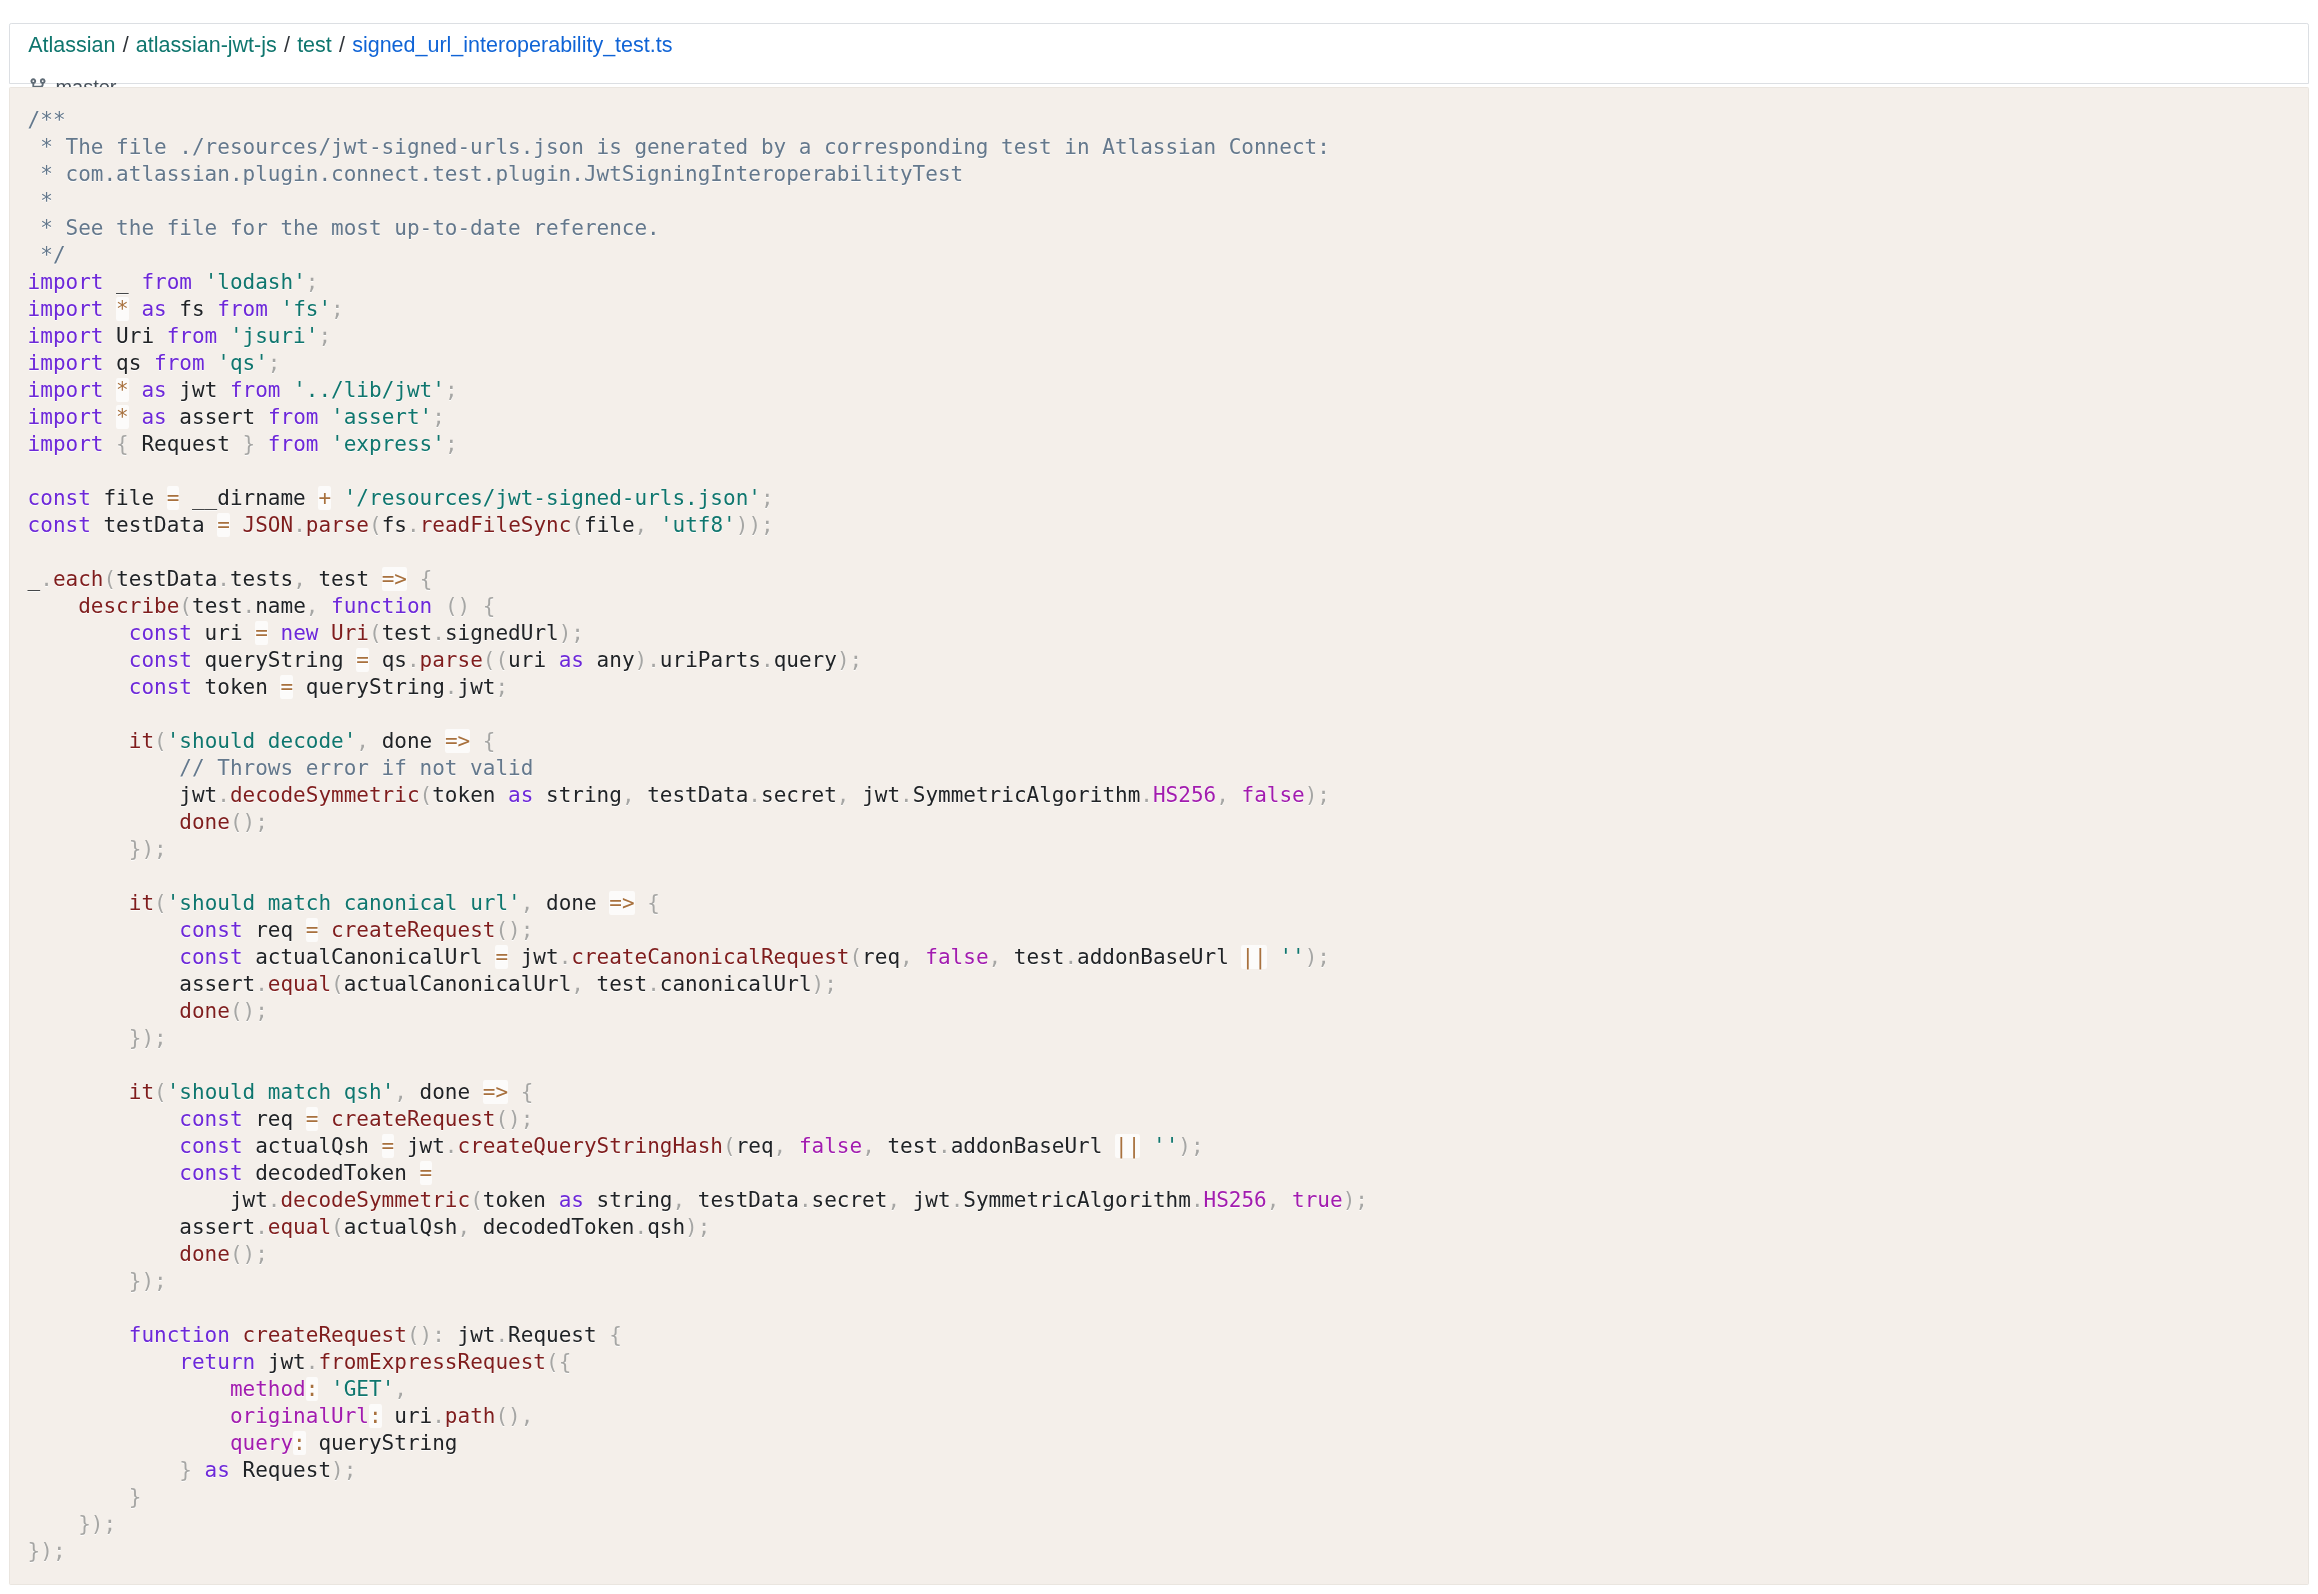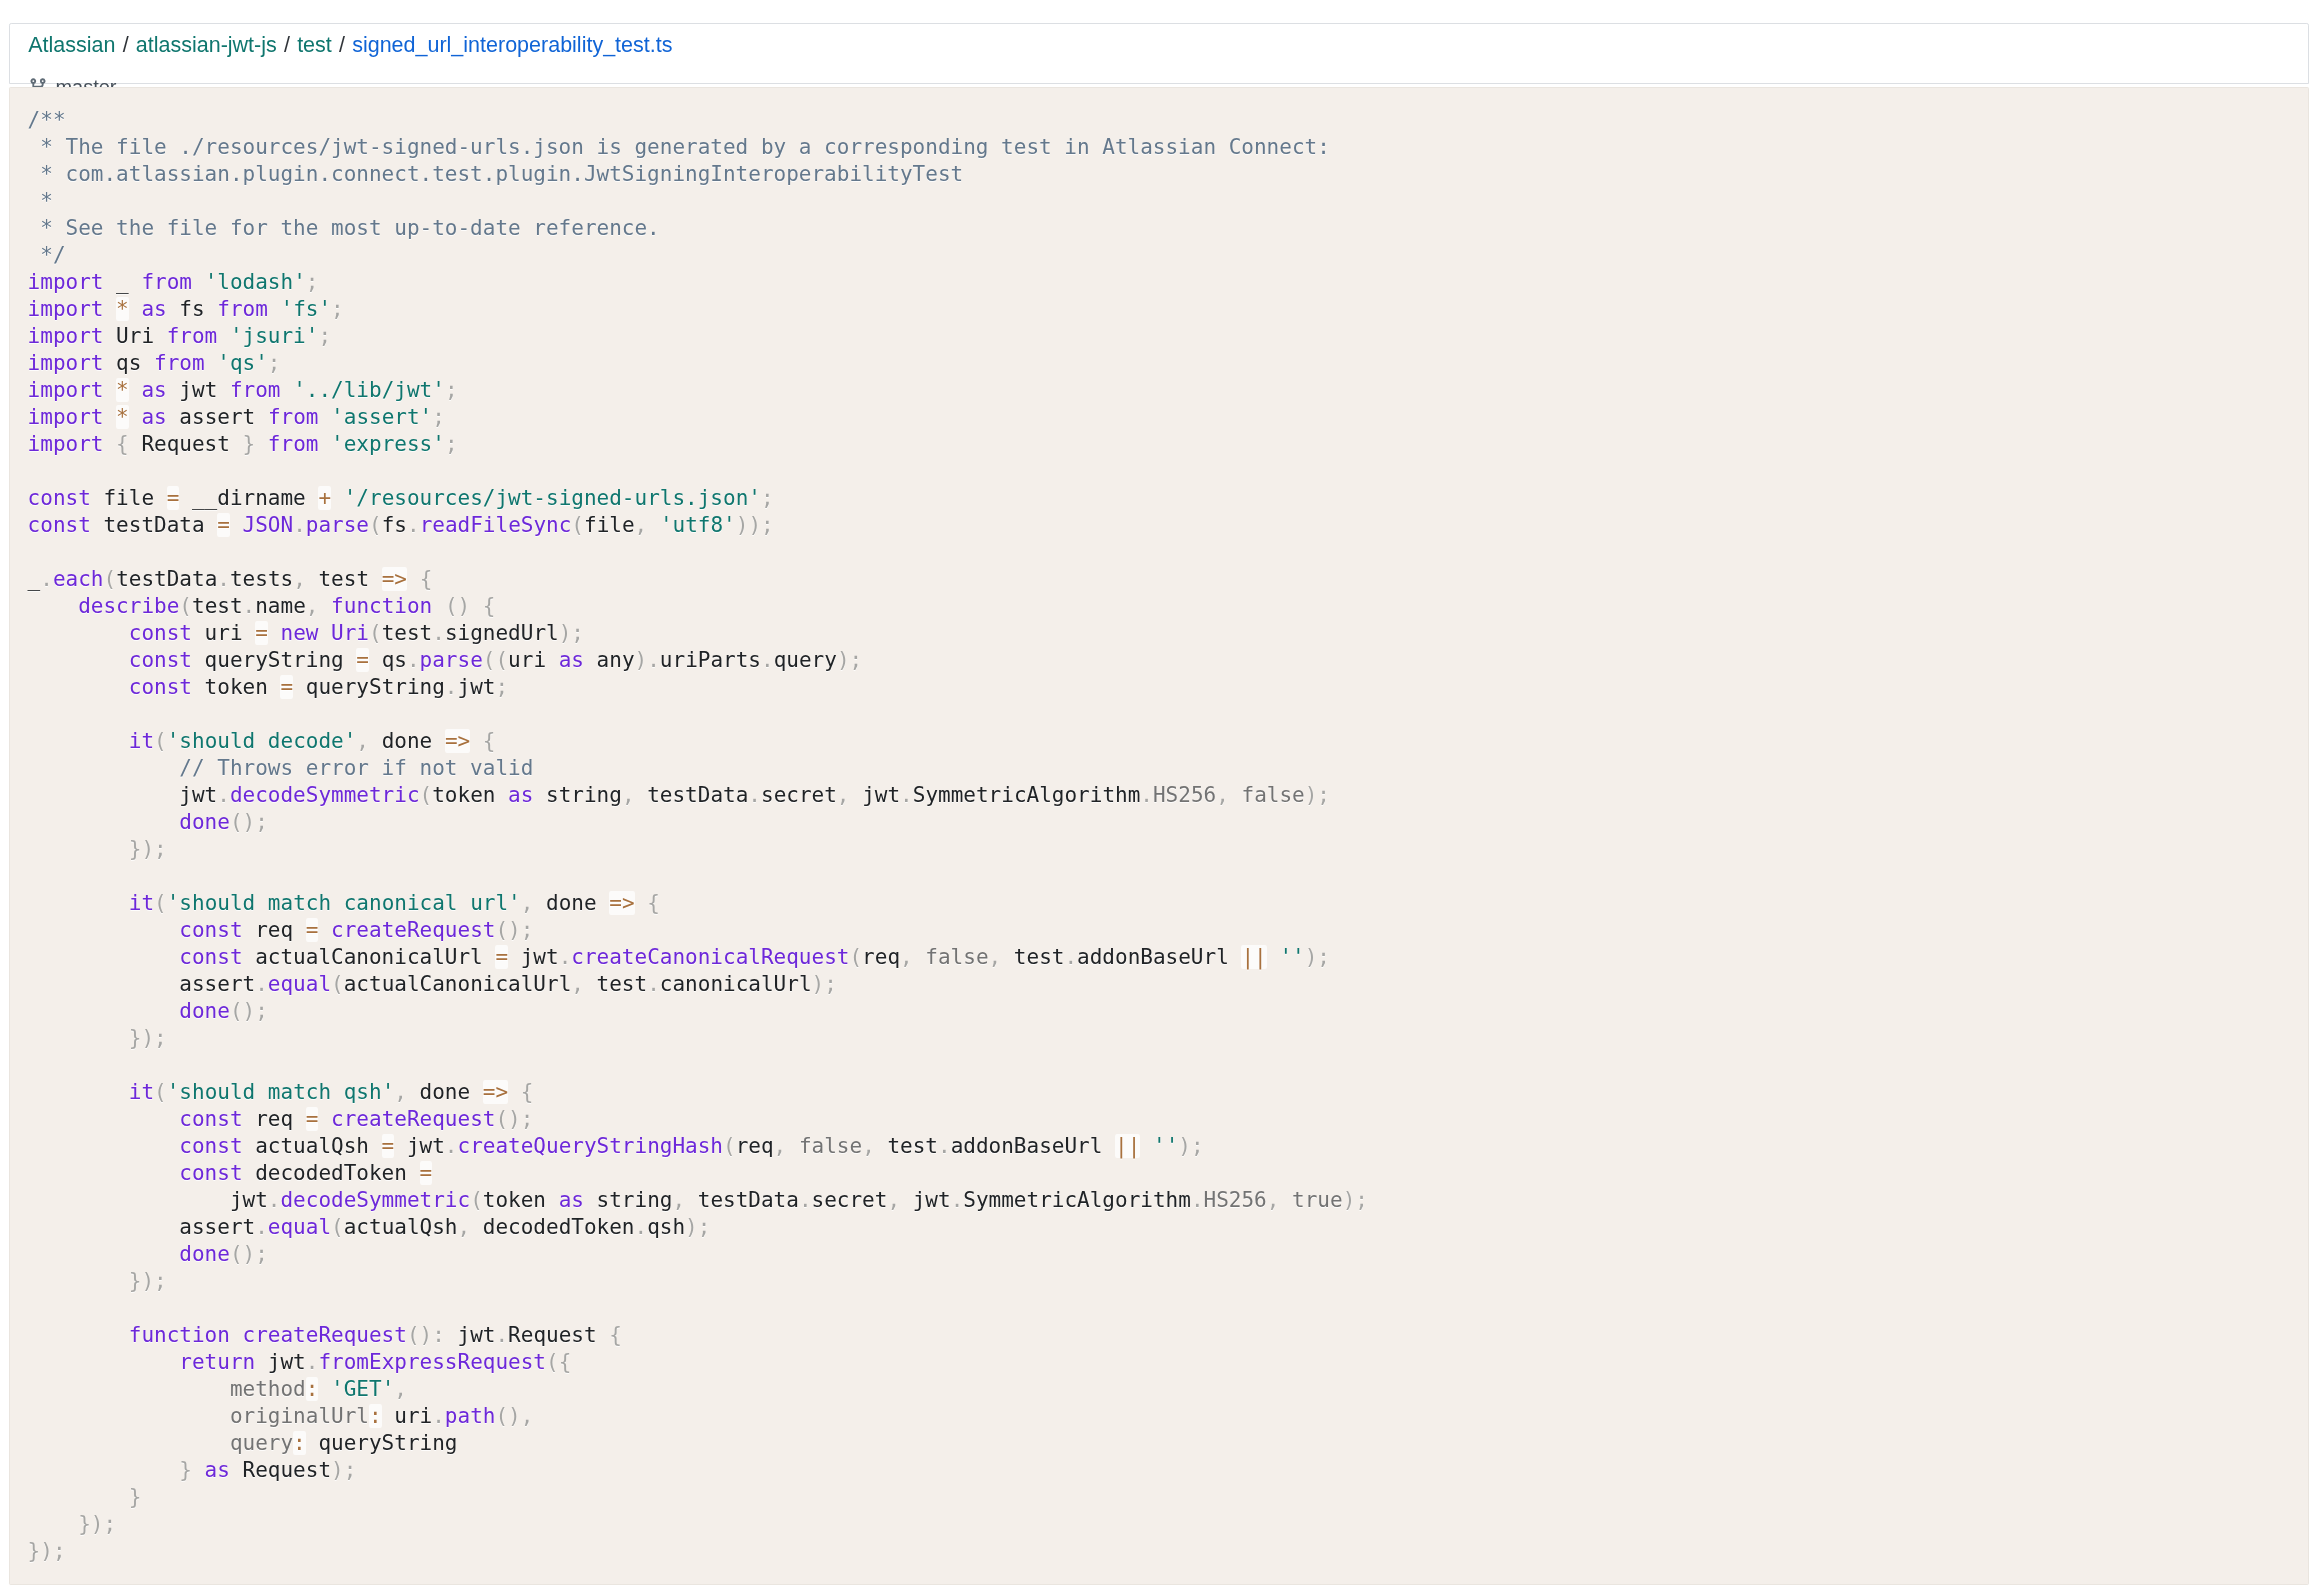--- a/index.html
+++ b/index.html
@@ -25,22 +25,22 @@
     padding:18.6px 7.2px 7.2px 18px; overflow:hidden;
   }
   .code-pre {
     font-family:"DejaVu Sans Mono", monospace;
     font-size:21px; line-height:27px; white-space:pre;
     text-shadow:0 1.4px 0 rgba(255,255,255,0.85);
   }
   .code-line { height:27px; }
   .tok-k { color:#6d28d9; }                 
   .tok-s { color:#0f766e; }                 
-  .tok-f { color:#6d28d9; }                 
-  .tok-c { color:#737373; }                 
+  .tok-f { color:#7f1d1d; }                 
+  .tok-c { color:#a21caf; }                 
   .tok-o { color:#a8713e; background:rgba(255,255,255,0.75); border-radius:2.2px; } 
   .tok-p { color:#a6a6a4; }                 
   .tok-t { color:#202326; }                 
   .tok-m { color:#64788c; }                 
 </style>
 </head>
 <body>
 
 <div class="crumb-panel">
   <div class="crumbs" id="crumbs"><a>Atlassian</a><span class="sep">/</span><a>atlassian-jwt-js</a><span class="sep">/</span><a>test</a><span class="sep">/</span><span class="current">signed_url_interoperability_test.ts</span></div>

